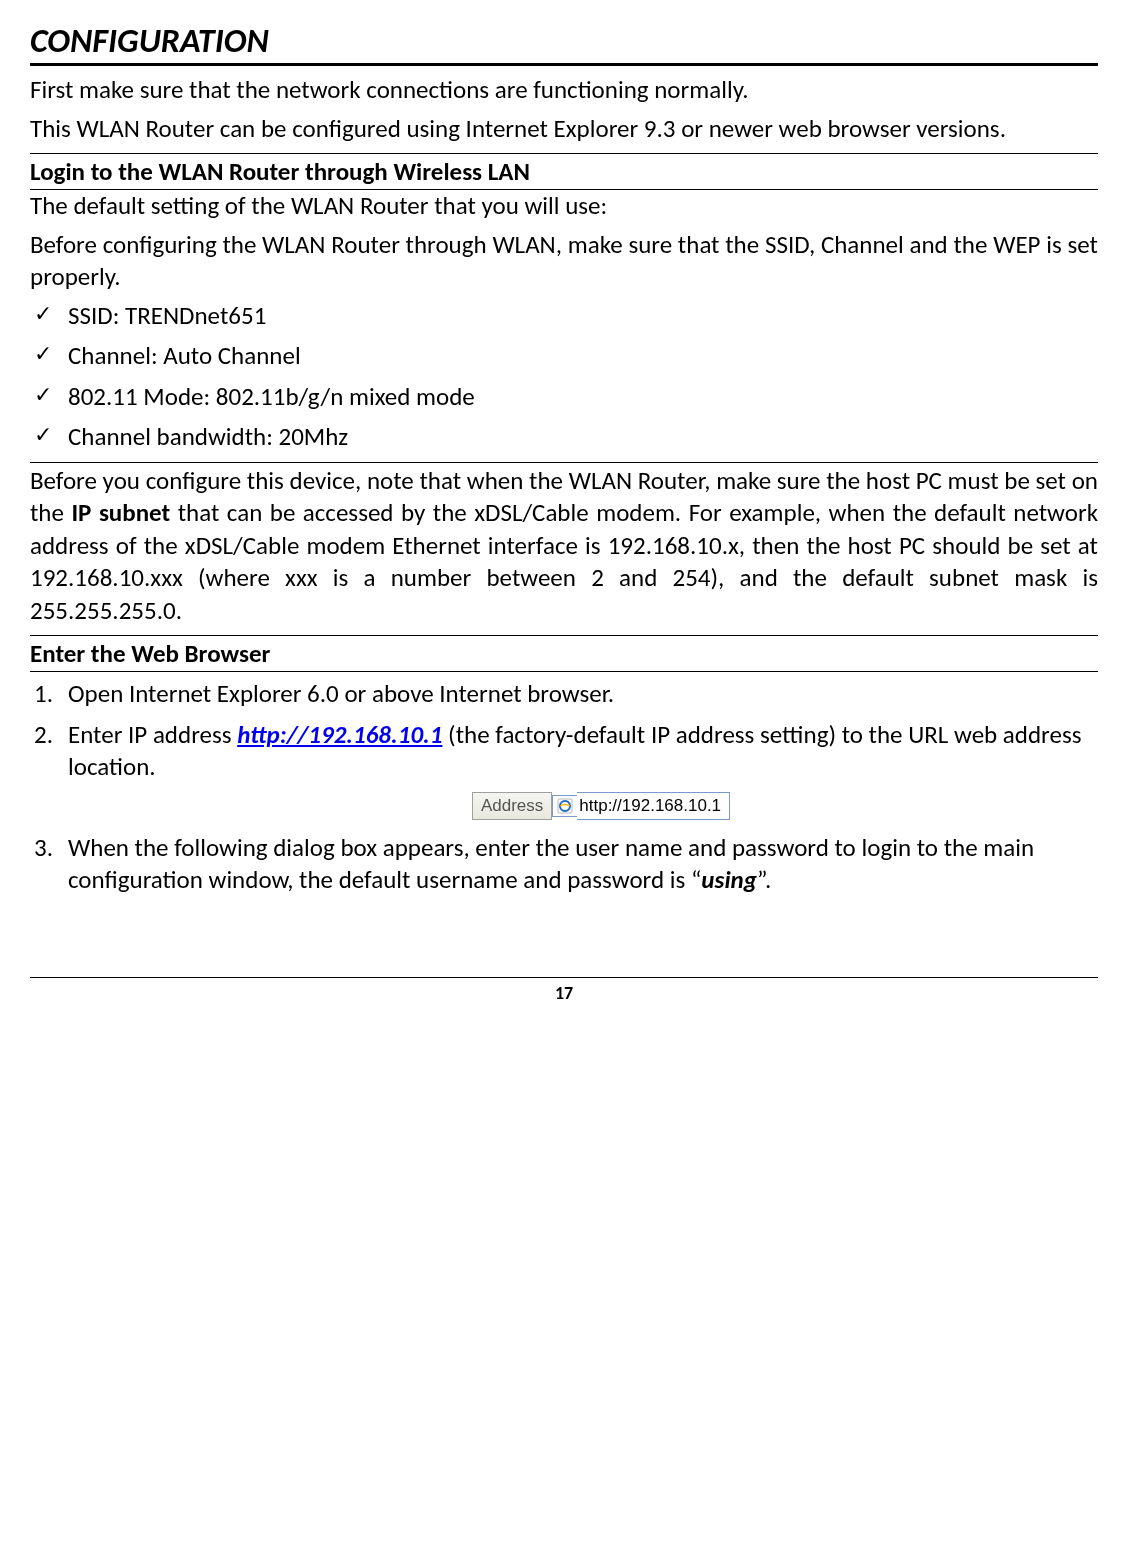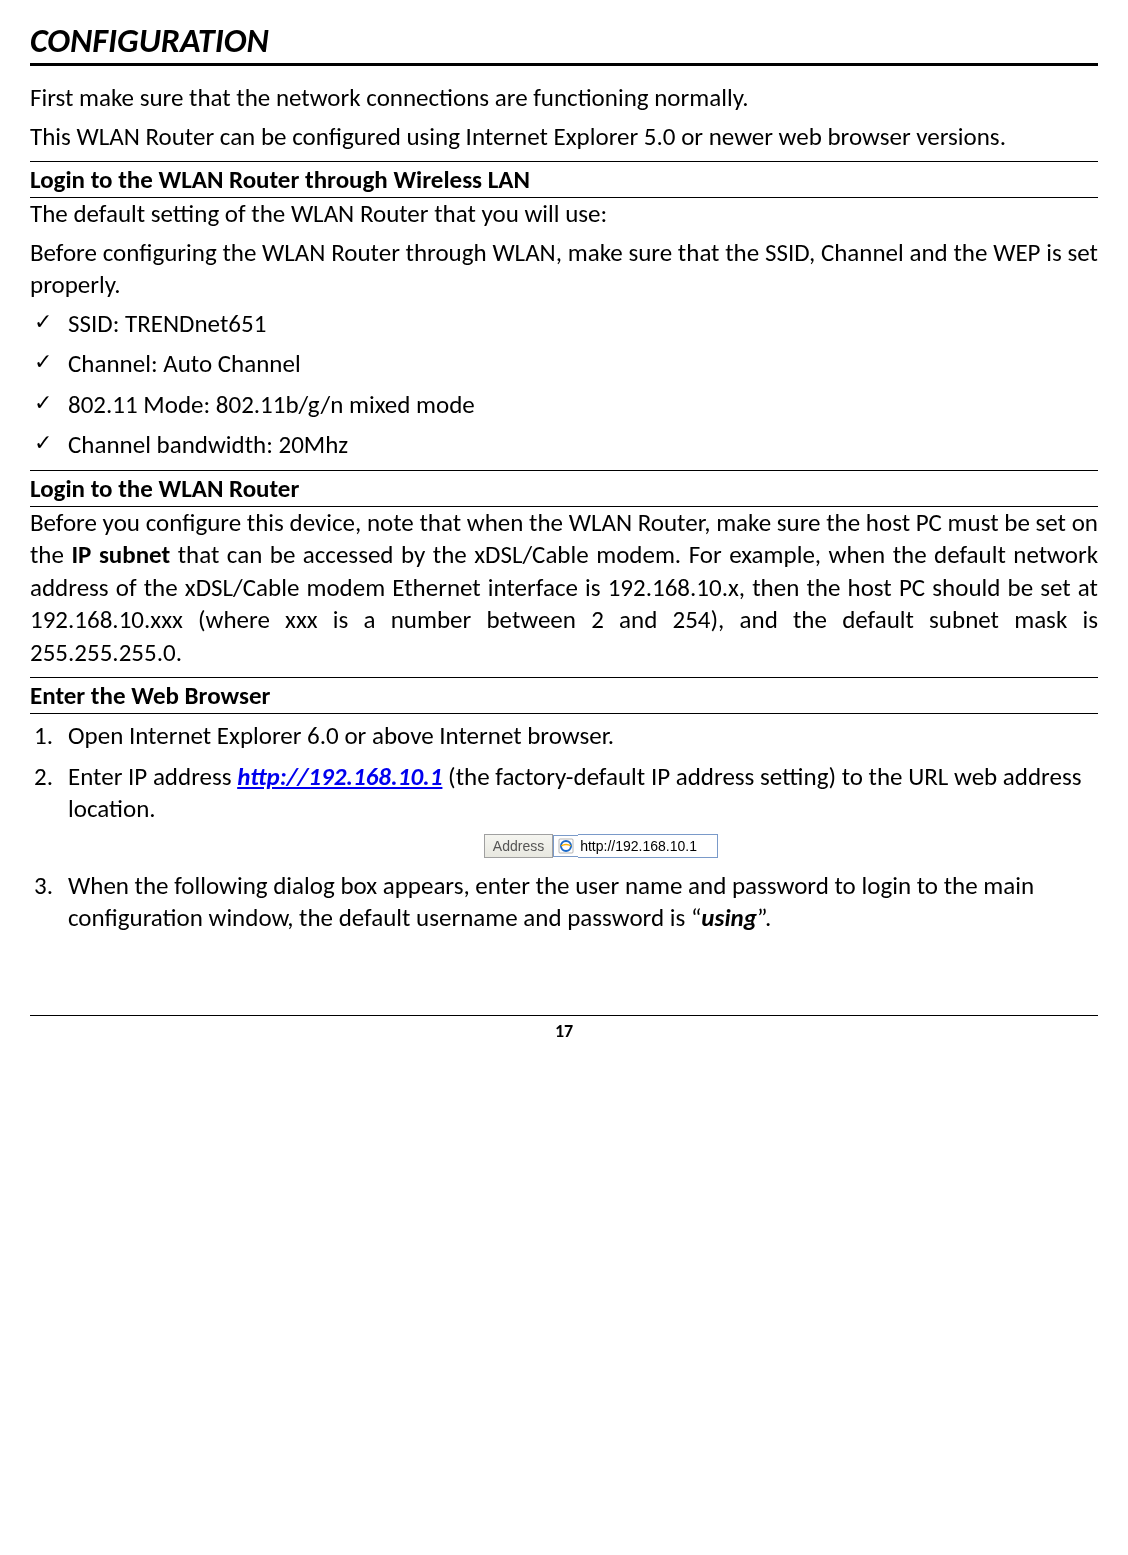--- a/index.html
+++ b/index.html
@@ -14,21 +14,21 @@
       background: #fff;
       width: 1128px;
       padding: 20px 30px 10px 30px;
     }
     .title {
       font-style: italic;
       font-weight: bold;
       font-size: 34px;
       border-bottom: 3px solid #000;
       padding-bottom: 2px;
-      margin-bottom: 16px;
+      margin-bottom: 8px;
     }
     .para {
       text-align: justify;
       margin-bottom: 6px;
       line-height: 1.3;
     }
     .section {
       border-top: 1.5px solid #000;
       margin-top: 8px;
       padding-top: 2px;
@@ -91,21 +91,21 @@
     .addr-bar {
       display: flex;
       align-items: center;
       justify-content: center;
       margin: 8px 0 12px 0;
     }
     .addr-box {
       display: inline-flex;
       align-items: center;
       font-family: Tahoma, Arial, sans-serif;
-      font-size: 14px;
+      font-size: 17px;
       padding-left: 36px;
     }
     .addr-label {
       background: linear-gradient(to bottom, #f5f5f0, #e8e8e0);
       border: 1px solid #a0a0a0;
       padding: 2px 8px;
       color: #555;
     }
     .addr-icon {
       background: #fff;
@@ -142,36 +142,35 @@
     .inline {
       display: inline;
     }
   </style>
 </head>
 <body>
 
 <h1 class="title">CONFIGURATION</h1>
 
 <p class="para">First make sure that the network connections are functioning normally.</p>
-<p class="para">This WLAN Router can be configured using Internet Explorer 5.0 or newer web browser versions.</p>
+<p class="para">This WLAN Router can be configured using Internet Explorer 9.3 or newer web browser versions.</p>
 
 <div class="section">
   <h2 class="subtitle">Login to the WLAN Router through Wireless LAN</h2>
   <p class="para">The default setting of the WLAN Router that you will use:</p>
   <p class="para">Before configuring the WLAN Router through WLAN, make sure that the SSID, Channel and the WEP is set properly.</p>
   <ul class="check-list">
     <li>SSID: TRENDnet651</li>
     <li>Channel: Auto Channel</li>
     <li>802.11 Mode: 802.11b/g/n mixed mode</li>
     <li>Channel bandwidth: 20Mhz</li>
   </ul>
 </div>
 
 <div class="section">
-  <h2 class="subtitle">Login to the WLAN Router</h2>
   <p class="para">
     <span class="inline">Before you configure this device, note that when the WLAN Router, make sure the host PC must be set on the </span><span class="bold inline">IP subnet</span><span class="inline"> that can be accessed by the xDSL/Cable modem. For example, when the default network address of the xDSL/Cable modem Ethernet interface is 192.168.10.x, then the host PC should be set at 192.168.10.xxx (where xxx is a number between 2 and 254), and the default subnet mask is 255.255.255.0.</span>
   </p>
 </div>
 
 <div class="section">
   <h2 class="subtitle">Enter the Web Browser</h2>
   <ol class="num-list">
     <li>Open Internet Explorer 6.0 or above Internet browser.</li>
     <li>

